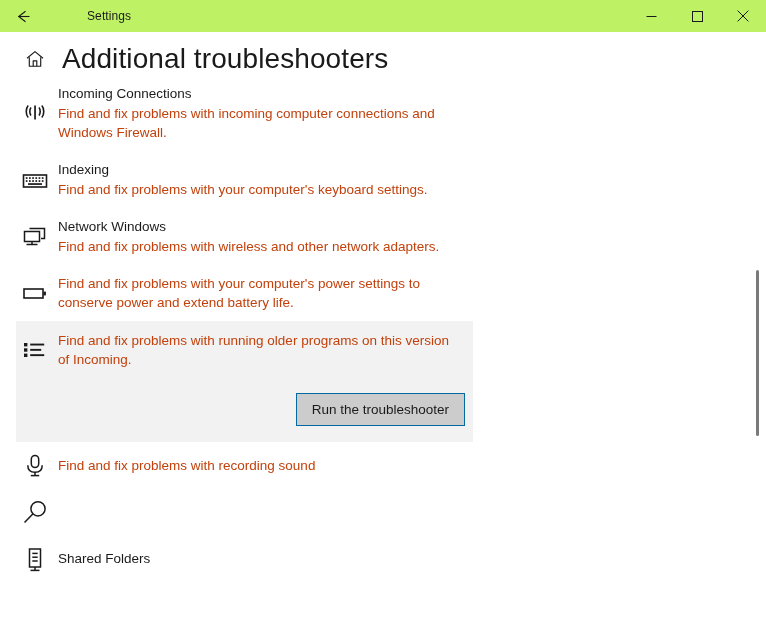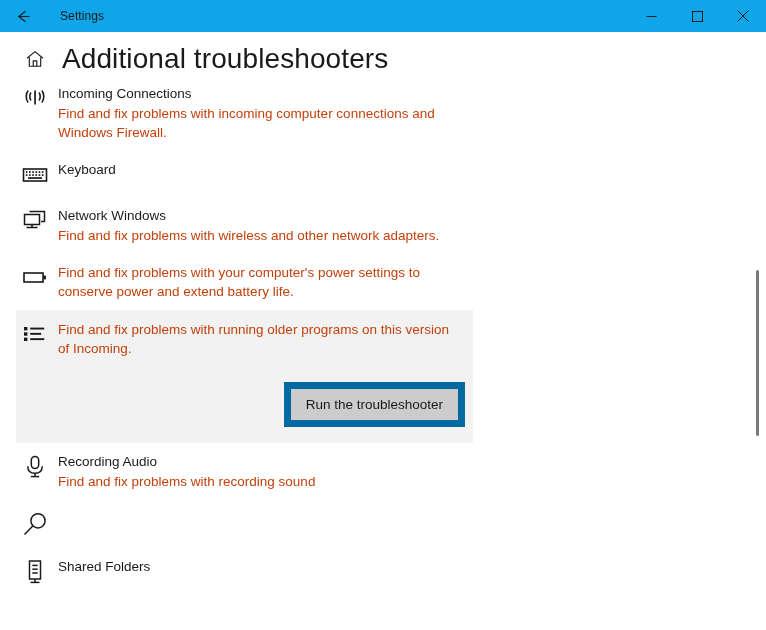--- a/index.html
+++ b/index.html
@@ -15,21 +15,22 @@
     overflow: hidden;
     position: relative;
   }
 
   
   .titlebar {
     height: 32px;
     display: flex;
     align-items: center;
     position: relative;
-    background: #0ea5e9;
+    background: #bef264;
+    gap: 27px;
   }
   .back-btn {
     width: 46px;
     height: 32px;
     display: flex;
     align-items: center;
     justify-content: center;
     cursor: default;
   }
   .back-btn svg { display: block; }
@@ -93,20 +94,21 @@
     position: absolute;
     left: 0;
     top: -13px;
     width: 740px;
   }
 
   .ts-item {
     display: flex;
     padding: 9px 0 9px 22px;
     box-sizing: border-box;
+    align-items: center;
   }
   .ts-item.selected {
     background: #f2f2f2;
     width: 457px;
     margin-left: 16px;
     padding-left: 6px;
     padding-top: 10px;
     padding-bottom: 0;
     flex-wrap: wrap;
   }
@@ -134,21 +136,21 @@
   }
   .run-row {
     width: 100%;
     display: flex;
     justify-content: flex-end;
     padding: 24px 8px 16px 0;
     box-sizing: border-box;
   }
   .run-btn {
     background: #cccccc;
-    border: 7px solid #0369a1;
+    border: 1px solid #0369a1;
     color: #1a1a1a;
     font-family: "Liberation Sans", sans-serif;
     font-size: 13.5px;
     padding: 7px 15px;
     line-height: 17px;
     cursor: default;
   }
 
   
   .scrollbar-track {
@@ -252,21 +254,22 @@
           <rect x="3.8" y="12.2" width="1.7" height="1.7" fill="#1a1a1a"></rect>
           <rect x="7.0" y="12.2" width="1.7" height="1.7" fill="#1a1a1a"></rect>
           <rect x="10.2" y="12.2" width="1.7" height="1.7" fill="#1a1a1a"></rect>
           <rect x="13.4" y="12.2" width="1.7" height="1.7" fill="#1a1a1a"></rect>
           <rect x="16.6" y="12.2" width="1.7" height="1.7" fill="#1a1a1a"></rect>
           <rect x="19.8" y="12.2" width="1.7" height="1.7" fill="#1a1a1a"></rect>
           <rect x="6.0" y="15.2" width="14" height="1.7" fill="#1a1a1a"></rect>
         </svg>
       </div>
       <div class="ts-text">
-        <div class="ts-name">Keyboard</div>
+        <div class="ts-name">Indexing</div>
+        <div class="ts-desc">Find and fix problems with your computer's keyboard settings.</div>
       </div>
     </div>
 
     <div class="ts-item">
       <div class="ts-icon">
         <svg width="26" height="26" viewBox="0 0 26 26">
           <path d="M7.5 3.5 H22.5 V13.5 H19" fill="none" stroke="#1a1a1a" stroke-width="1.5"></path>
           <rect x="2.5" y="6.5" width="15" height="10" fill="none" stroke="#1a1a1a" stroke-width="1.5"></rect>
           <line x1="10" y1="16.5" x2="10" y2="19" stroke="#1a1a1a" stroke-width="1.5"></line>
           <line x1="4.5" y1="19.5" x2="15.5" y2="19.5" stroke="#1a1a1a" stroke-width="1.5"></line>
@@ -312,21 +315,20 @@
     <div class="ts-item">
       <div class="ts-icon">
         <svg width="26" height="26" viewBox="0 0 26 26">
           <rect x="9.3" y="2.5" width="7.4" height="12" rx="3.7" fill="none" stroke="#1a1a1a" stroke-width="1.5"></rect>
           <path d="M5.8 12.2 C5.8 17 9 19.3 13 19.3 C17 19.3 20.2 17 20.2 12.2" fill="none" stroke="#1a1a1a" stroke-width="1.5"></path>
           <line x1="13" y1="19.3" x2="13" y2="22.3" stroke="#1a1a1a" stroke-width="1.5"></line>
           <line x1="8.8" y1="22.6" x2="17.2" y2="22.6" stroke="#1a1a1a" stroke-width="1.5"></line>
         </svg>
       </div>
       <div class="ts-text">
-        <div class="ts-name">Recording Audio</div>
         <div class="ts-desc">Find and fix problems with recording sound</div>
       </div>
     </div>
 
     <div class="ts-item">
       <div class="ts-icon">
         <svg width="28" height="28" viewBox="0 0 28 28">
           <circle cx="16" cy="9.8" r="7.1" fill="none" stroke="#1a1a1a" stroke-width="1.5"></circle>
           <line x1="10.8" y1="15.0" x2="2.5" y2="23.6" stroke="#1a1a1a" stroke-width="1.5"></line>
         </svg>

